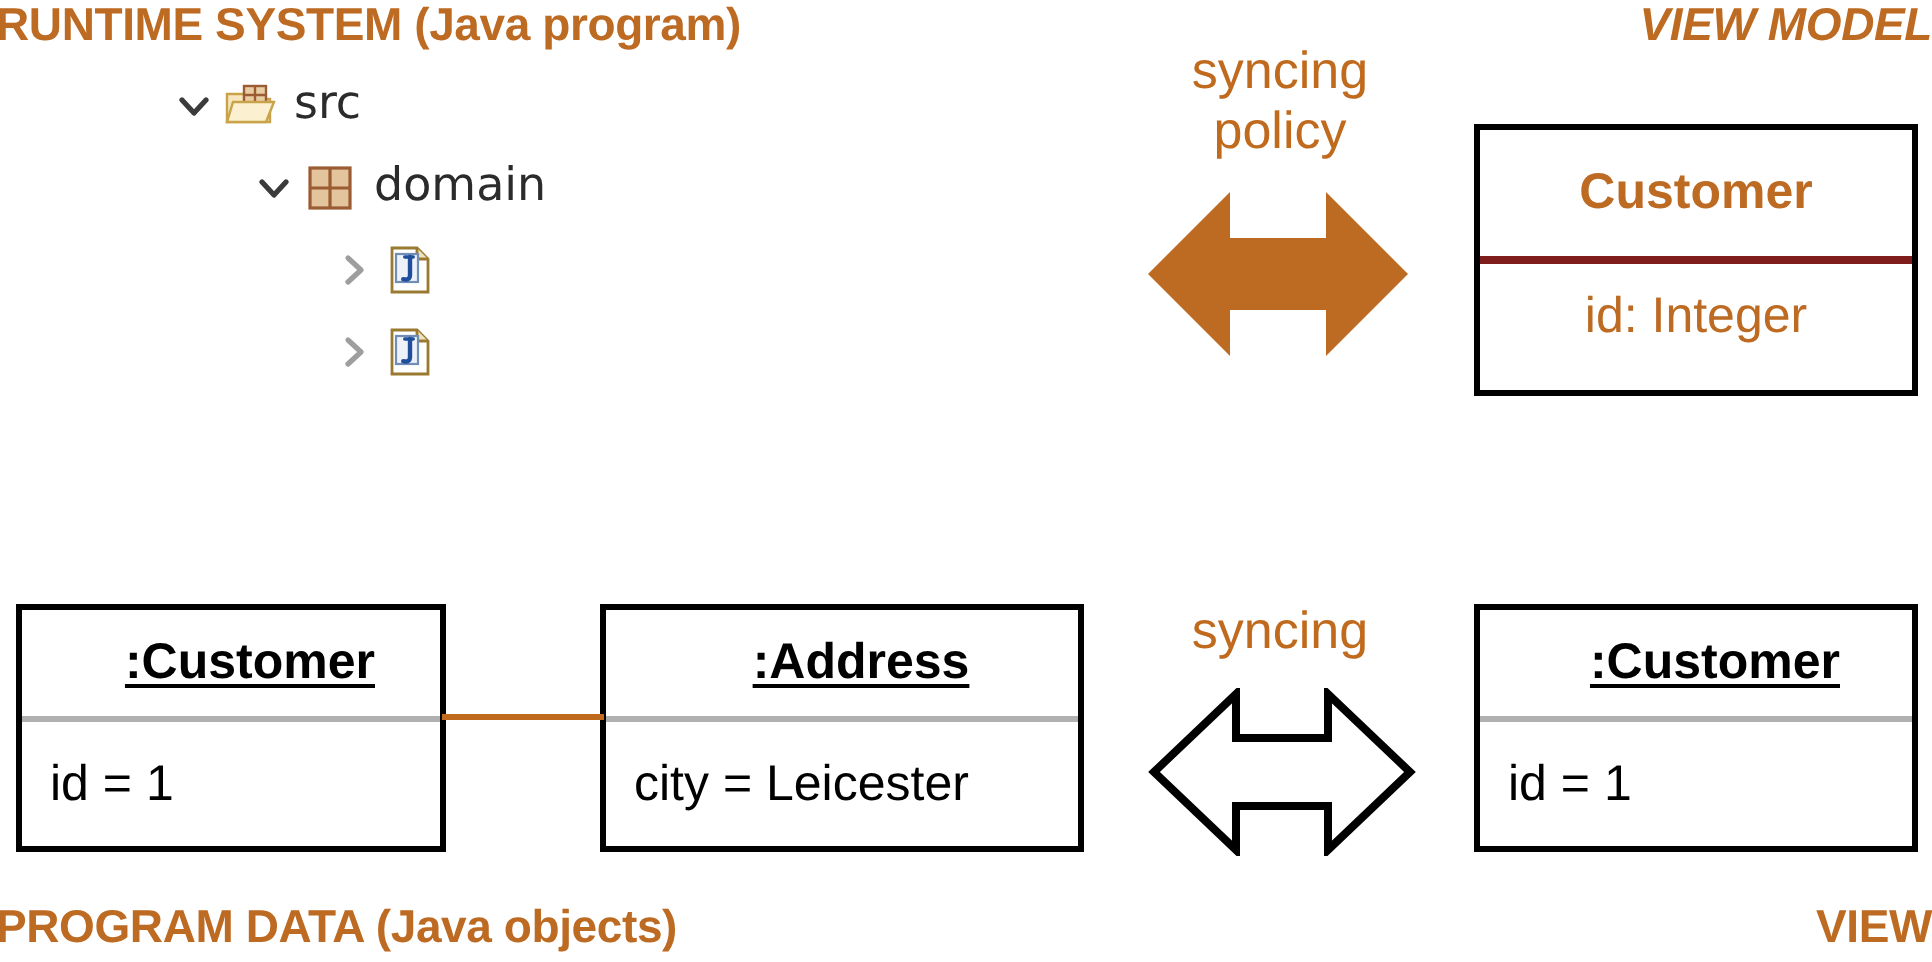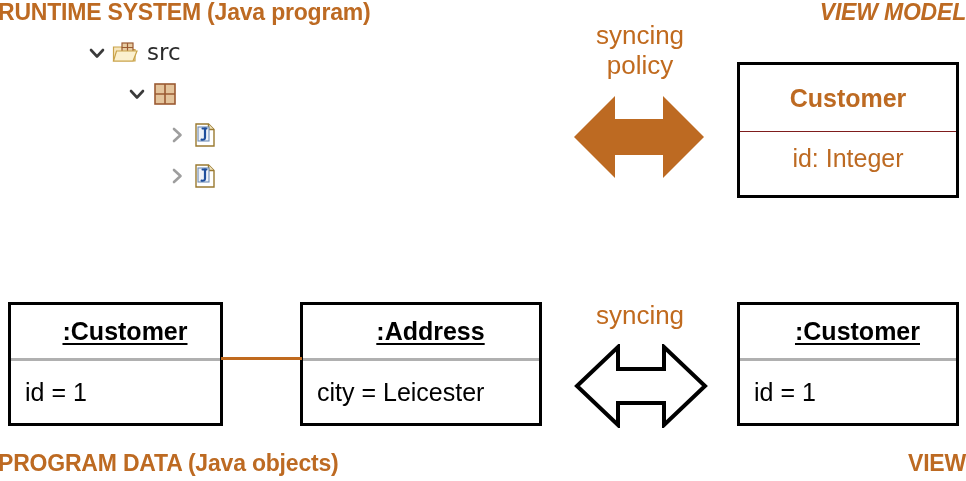--- a/index.html
+++ b/index.html
@@ -81,21 +81,21 @@
     border: 3px solid #000000;
     background: #ffffff;
   }
   .uml-cell {
     box-sizing: border-box;
     display: flex;
     align-items: center;
     justify-content: center;
   }
   .uml-sep-gray   { border-bottom: 3px solid #b0b0b0; padding-left: 19px; }
-  .uml-sep-black  { border-bottom: 1px solid #7f1d1d; }
+  .uml-sep-black  { border-bottom: 4px solid #7f1d1d; }
 
   .obj-title {
     font-family: "Liberation Sans", sans-serif;
     font-weight: bold;
     font-size: 25px;
     color: #000000;
     text-decoration: underline;
     text-underline-offset: 3px;
   }
   .obj-attr {
@@ -196,20 +196,21 @@
       <svg width="22" height="22" viewBox="0 0 22 22">
         <path d="M5 8 L11 14.5 L17 8" fill="none" stroke="#3b3b3b" stroke-width="2.6" stroke-linecap="round" stroke-linejoin="round"></path>
       </svg>
     </span>
     <span class="tree-icon">
       <svg width="26" height="26" viewBox="0 0 26 26">
         <rect x="3" y="3" width="20" height="20" fill="#e4c49c" stroke="#9b5b33" stroke-width="1.6"></rect>
         <path d="M13 3 L13 23 M3 13 L23 13" stroke="#9b5b33" stroke-width="1.6"></path>
       </svg>
     </span>
+    <span class="tree-label">domain</span>
   </div>
 
   <div class="tree-row indent-2">
     <span class="twisty">
       <svg width="22" height="22" viewBox="0 0 22 22">
         <path d="M8 5 L14.5 11 L8 17" fill="none" stroke="#9e9e9e" stroke-width="2.6" stroke-linecap="round" stroke-linejoin="round"></path>
       </svg>
     </span>
     <span class="tree-icon">
       <svg width="26" height="26" viewBox="0 0 26 26">

